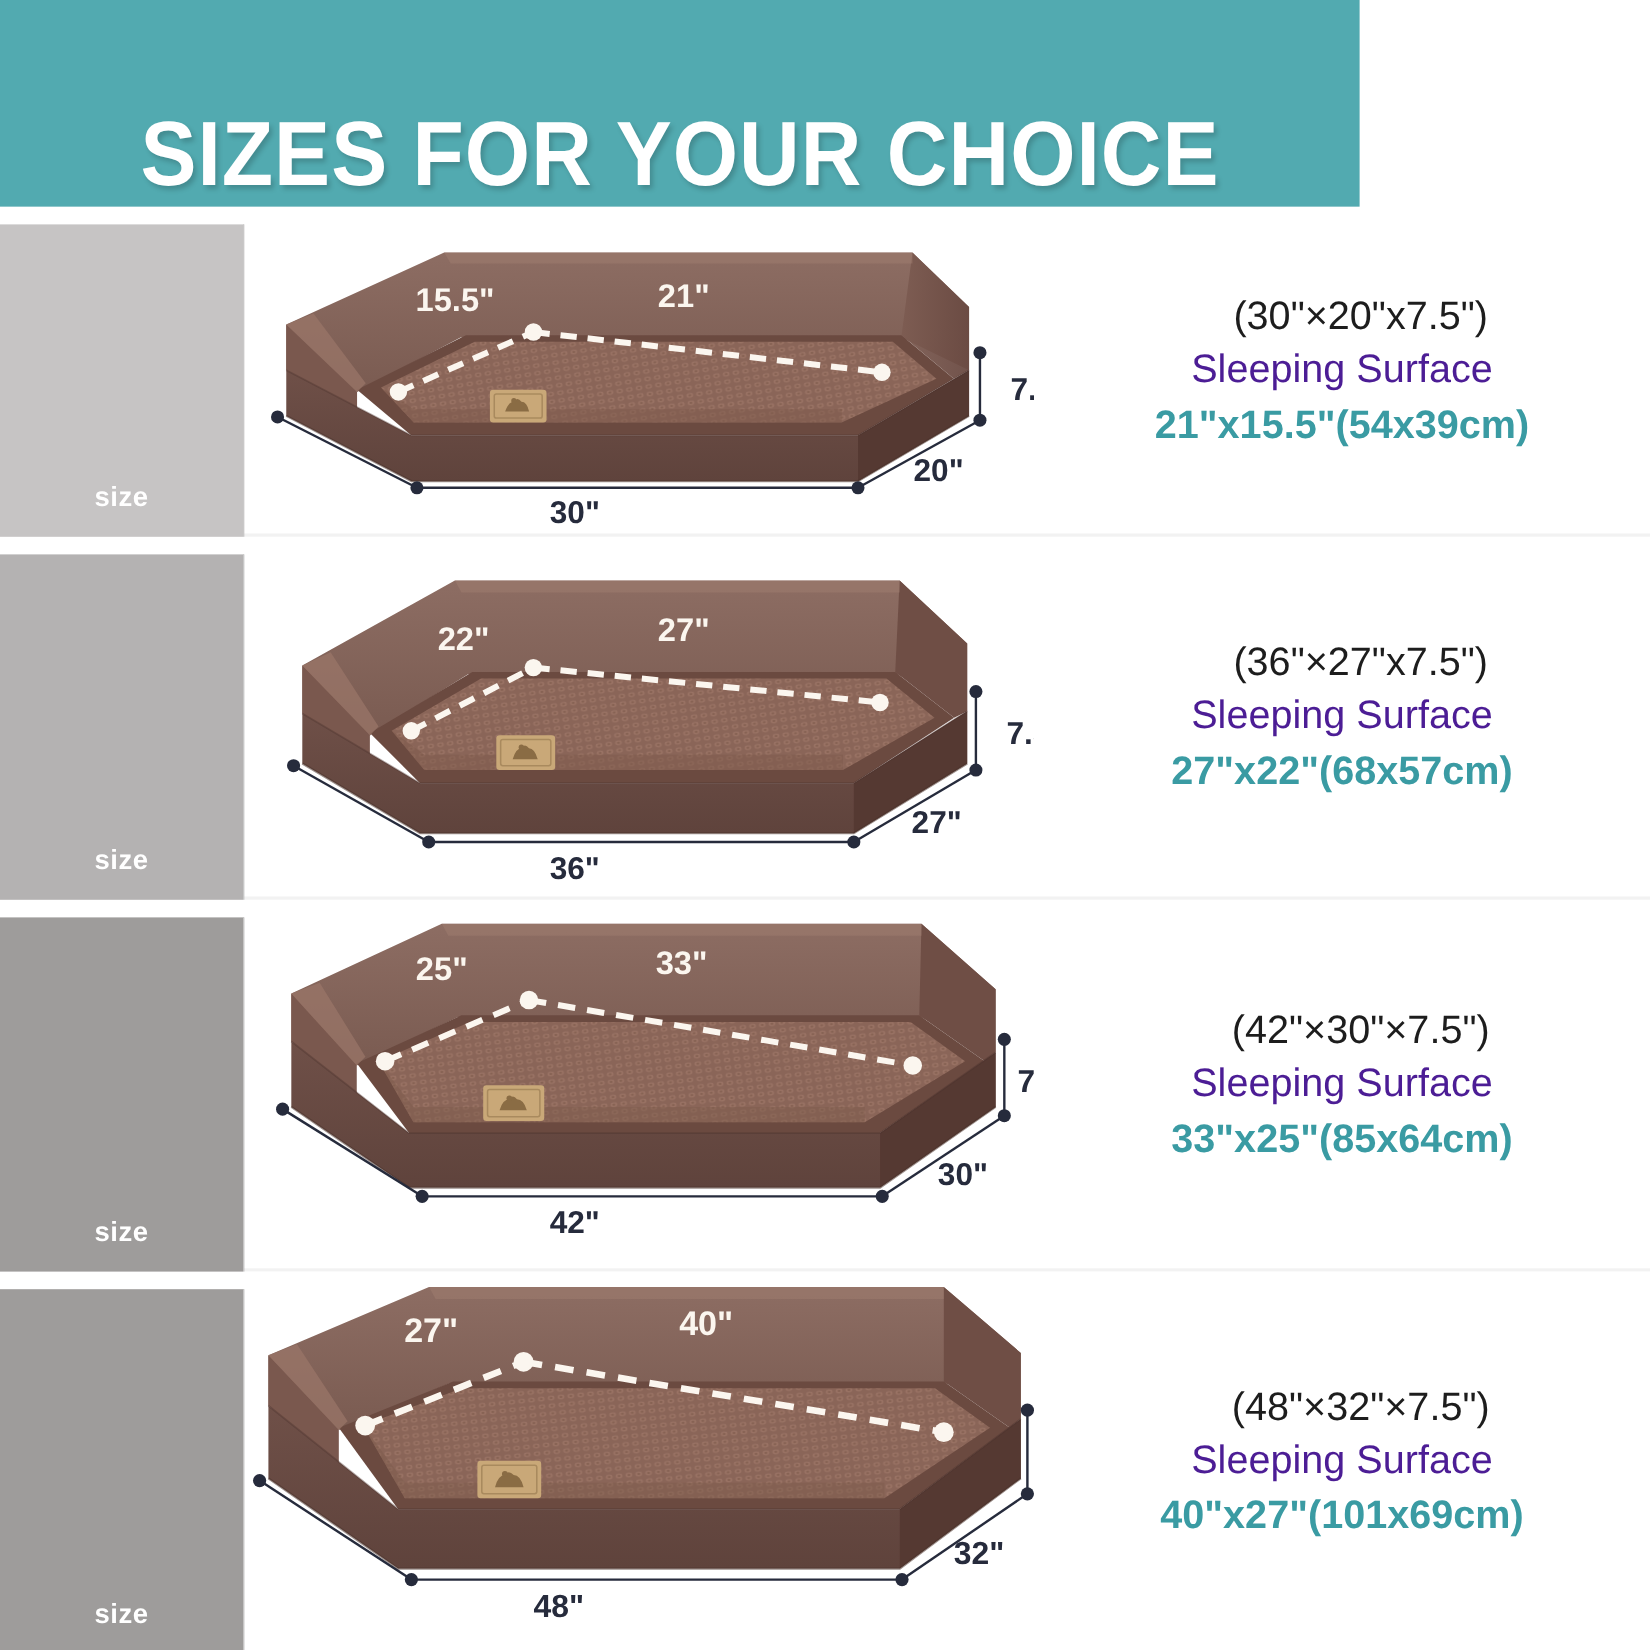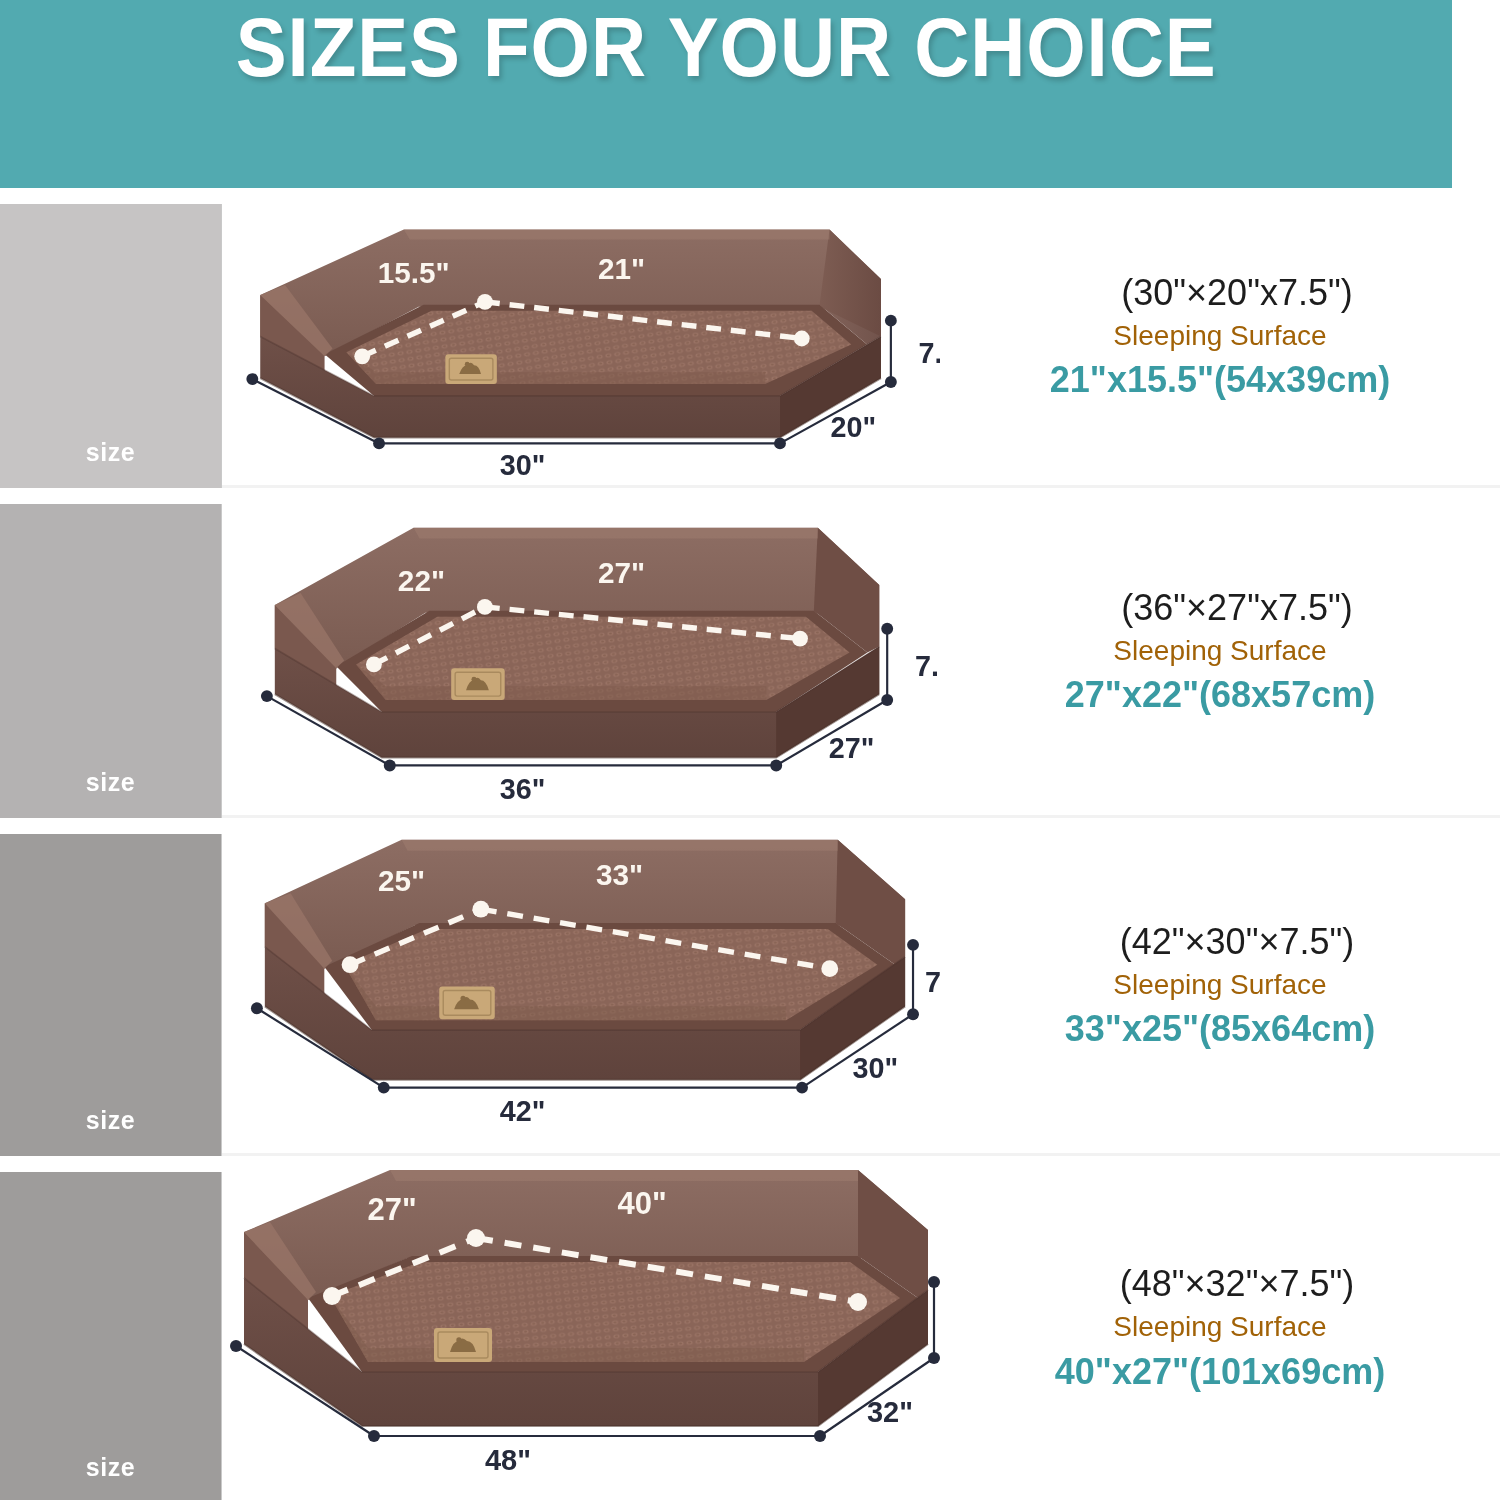--- a/index.html
+++ b/index.html
@@ -6,23 +6,23 @@
   html, body {
     width: 1500px; height: 1500px;
     background: #ffffff;
     font-family: "Liberation Sans", sans-serif;
     overflow: hidden;
   }
   .page { position: relative; width: 1500px; height: 1500px; background:#fff; }
 
   
   .banner {
-    position: absolute; left: 0; top: 0; width: 1452px; height: 188px;
+    position: absolute; left: 0; top: 0; width: 1236px; height: 188px;
     background: #52aab0;
-    display: flex; align-items: flex-start; justify-content: center;
+    display: flex; align-items: flex-end; justify-content: center;
   }
   .banner-title {
     color: #ffffff;
     font-family: "Liberation Sans Narrow", "Liberation Sans", sans-serif;
     font-weight: 700;
     font-size: 83px;
     letter-spacing: 1px;
     transform: scaleX(0.92);
     transform-origin: center;
     white-space: nowrap;
@@ -61,21 +61,21 @@
   .spec-cell {
     position: absolute; left: 940px; top: 0; width: 560px; height: 100%;
     display: flex; flex-direction: column; align-items: center; justify-content: center;
   }
   .spec-inner { width: 430px; text-align: center; }
   .spec-dims {
     color: #1d1d1d; font-size: 36px; line-height: 1.34;
     white-space: nowrap; text-indent: 34px;
   }
   .spec-surface {
-    color: #a16207; font-size: 28px; line-height: 1.34; white-space: nowrap;
+    color: #4c1d95; font-size: 36px; line-height: 1.34; white-space: nowrap;
   }
   .spec-value {
     color: #3a9ba3; font-weight: 700; font-size: 36px; line-height: 1.34;
     white-space: nowrap; margin-top: 2px;
   }
 
   
   .dim-white { fill:#fbf6ef; font-weight:700; font-family:"Liberation Sans", sans-serif; }
   .dim-dark  { fill:#262b3c; font-weight:700; font-family:"Liberation Sans", sans-serif; }
 </style>

